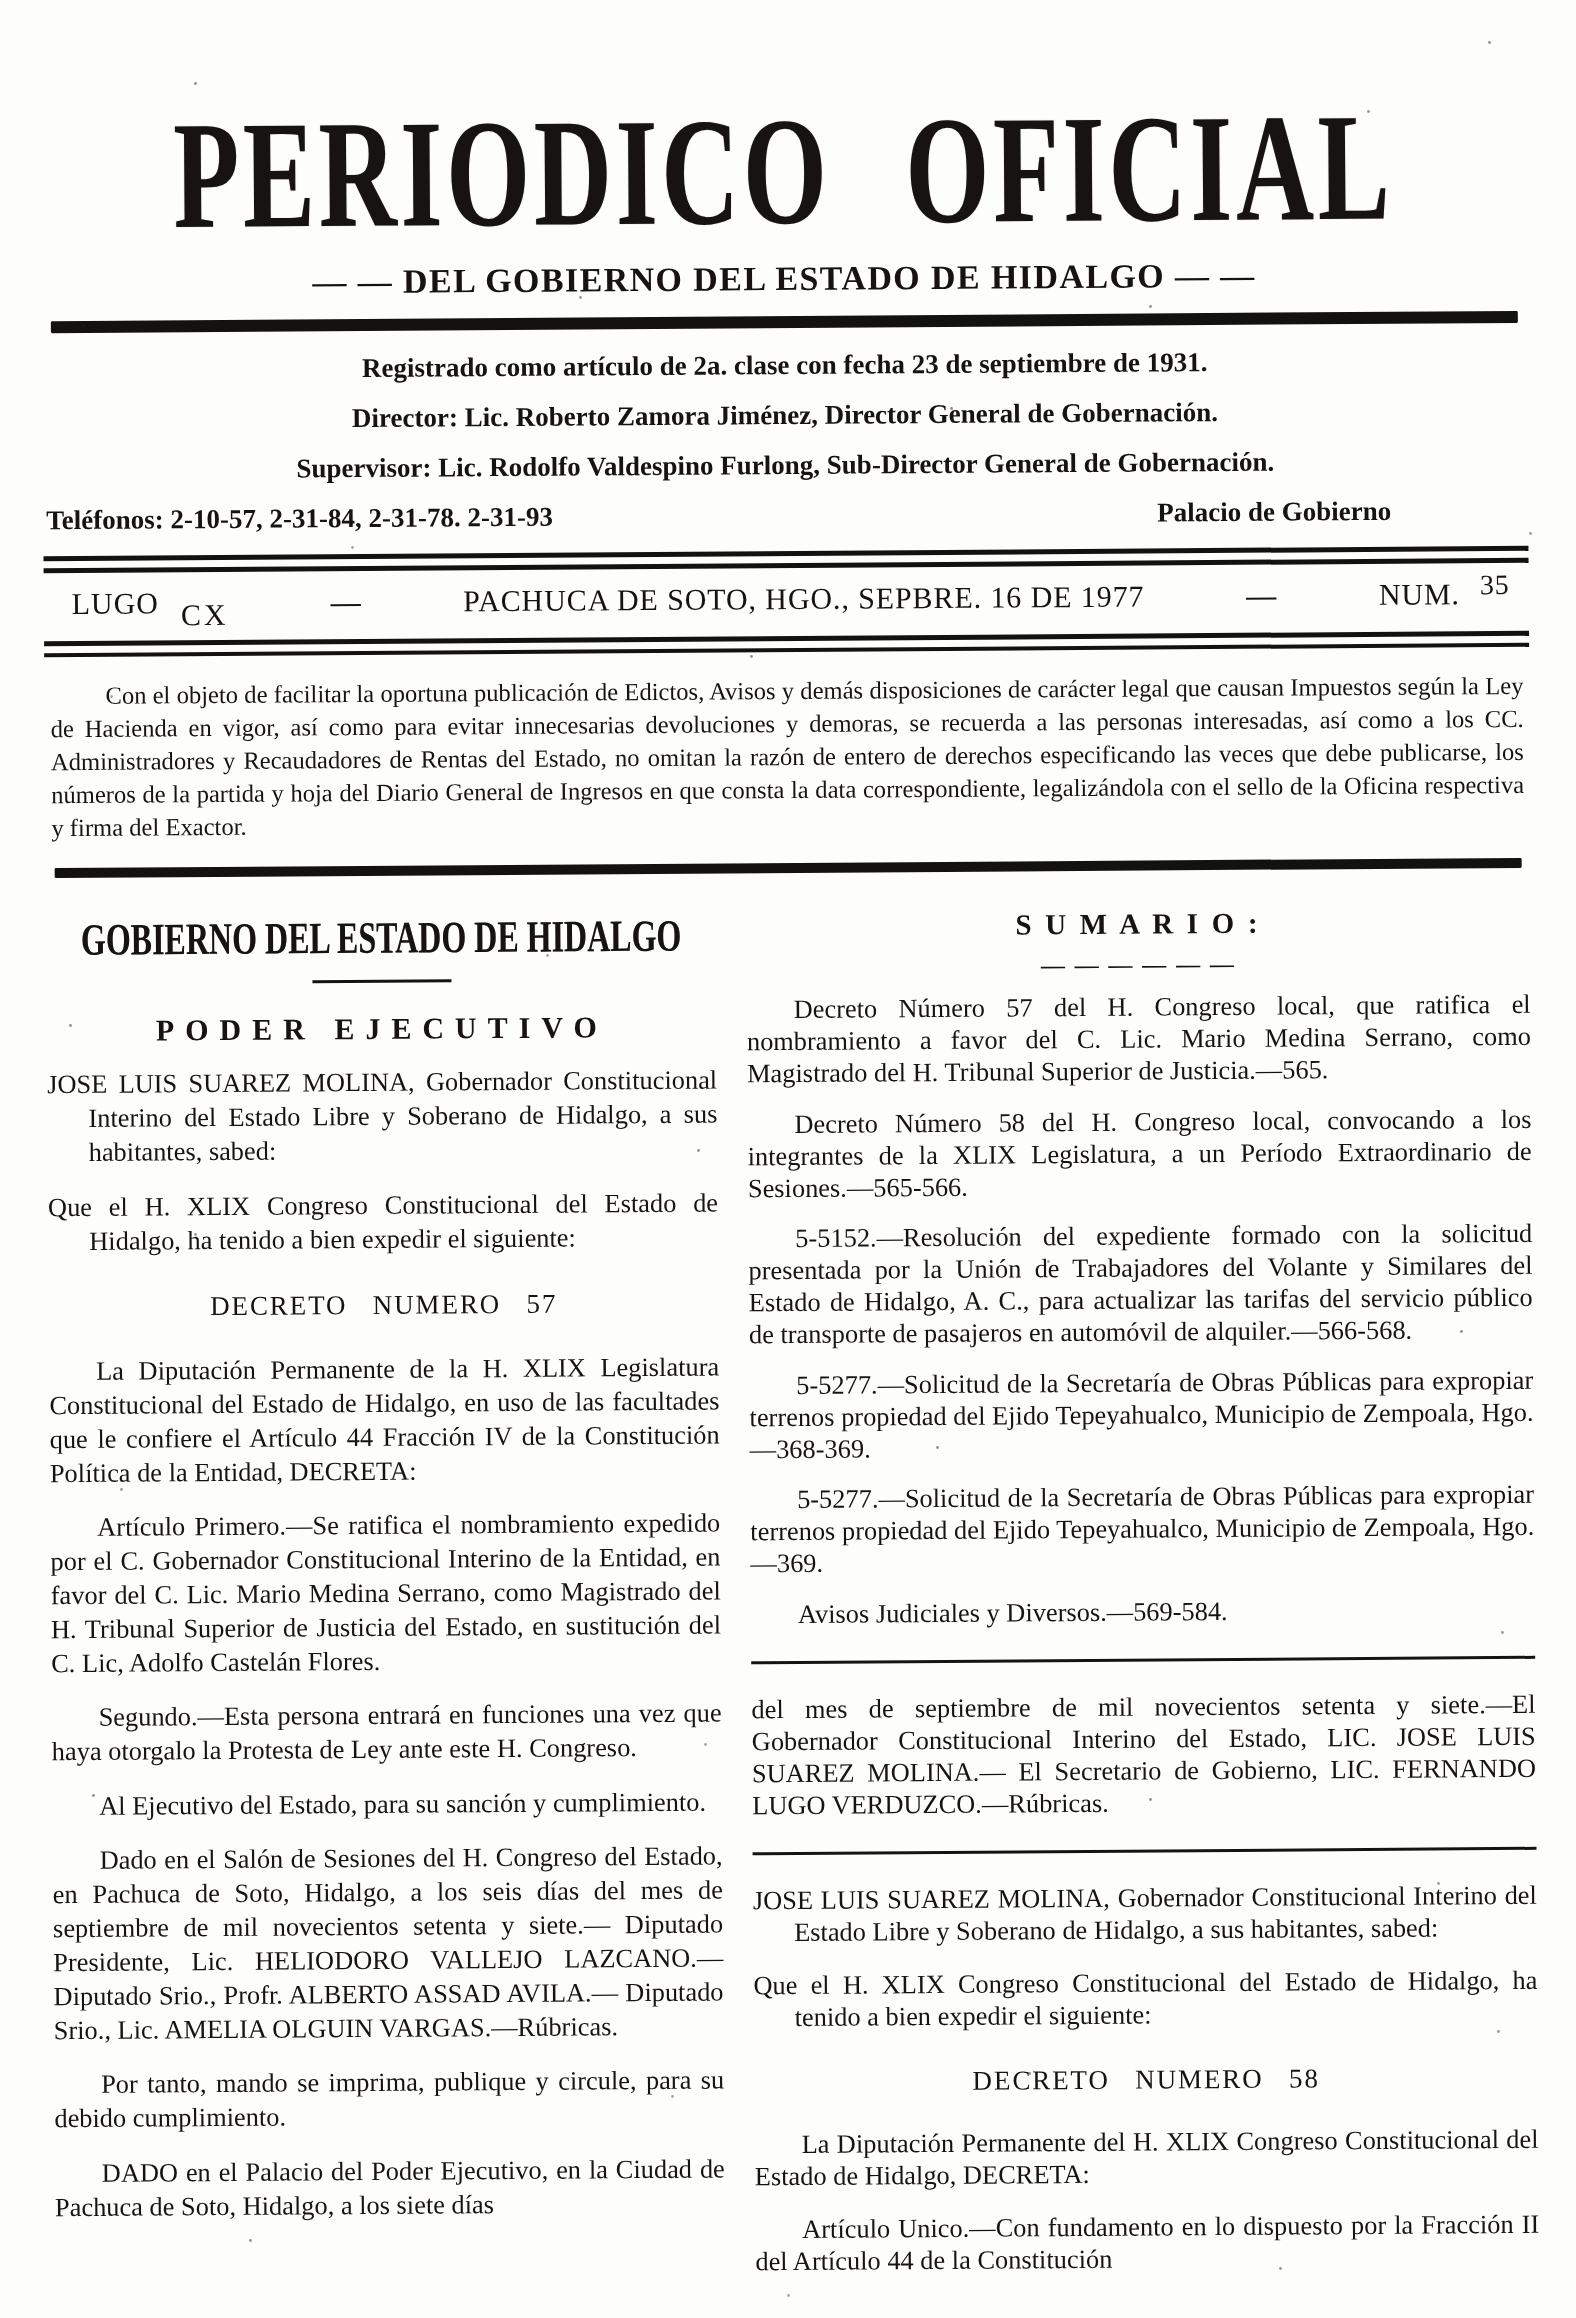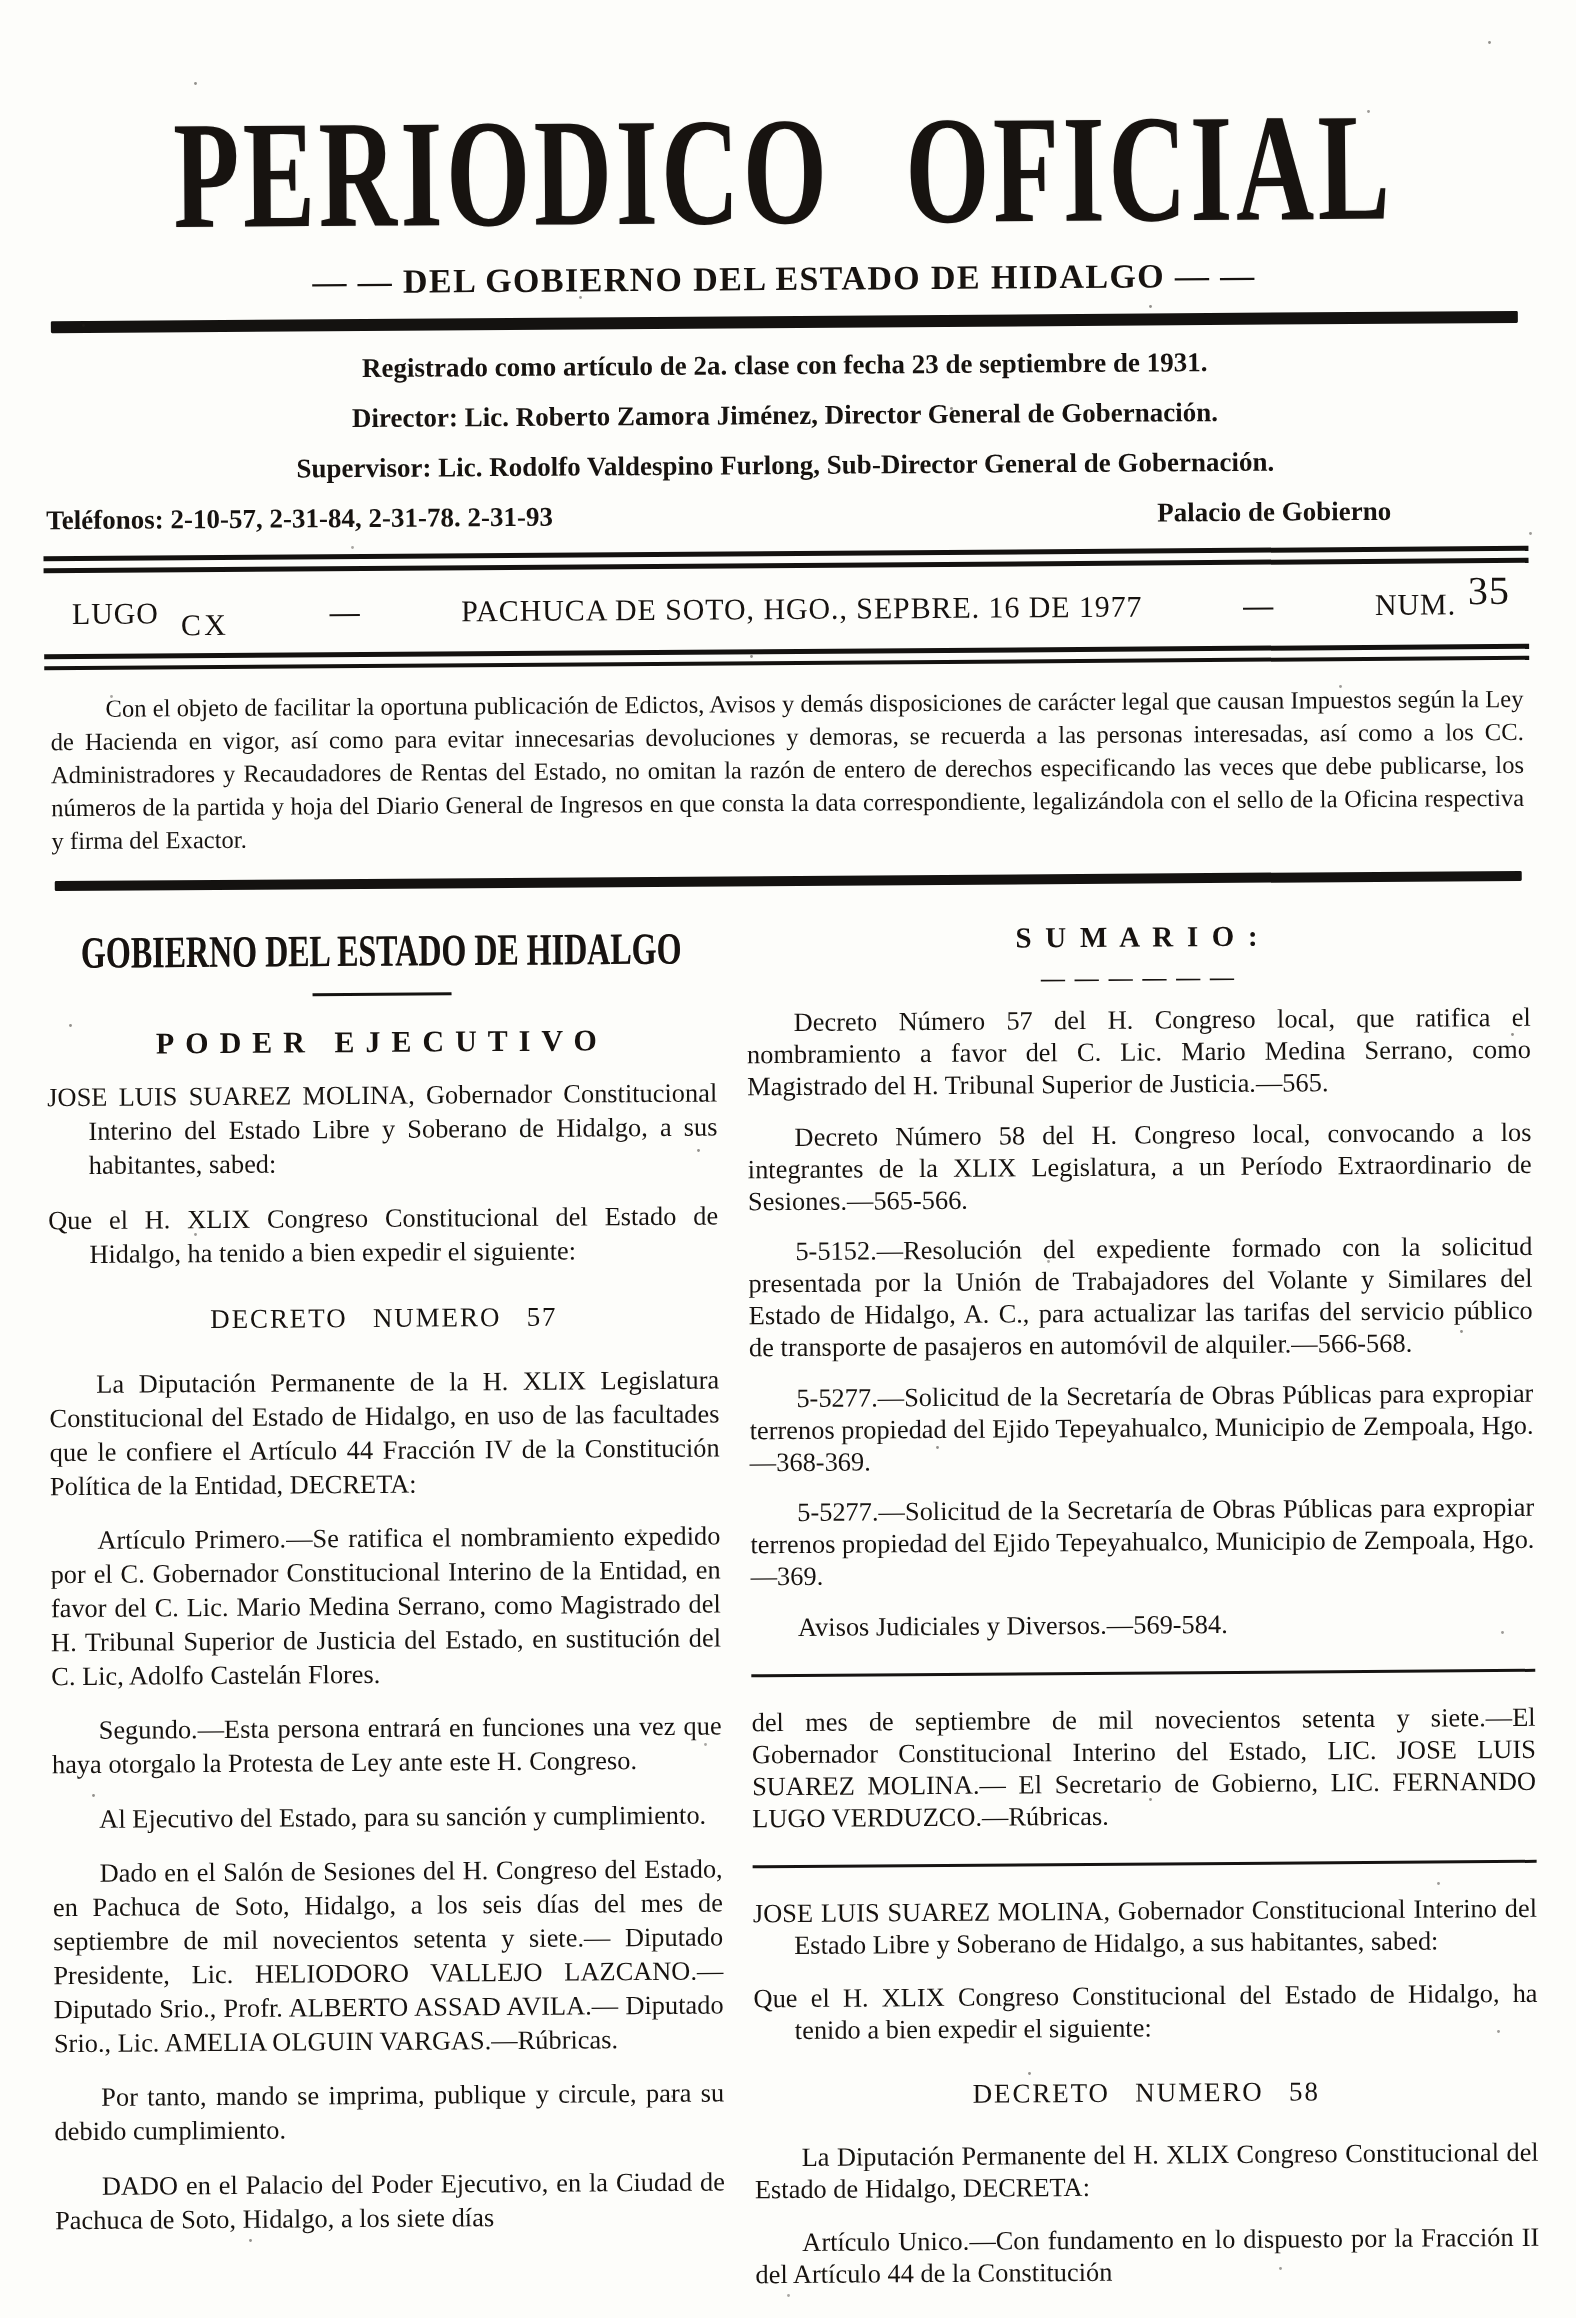--- a/index.html
+++ b/index.html
@@ -52,21 +52,21 @@
   
   .double-rule{margin:20.4px 46px 0;}
   .double-rule .bar{height:4.6px;background:#141210;}
   .double-rule .bar+.bar{margin-top:7px;}
   .issue-row{
     display:flex;justify-content:space-between;align-items:baseline;
     margin:14px 65px 0 74px;
     font-size:30px;letter-spacing:0.9px;
   }
   .cx{position:relative;top:12px;margin-left:22px;letter-spacing:3.2px;}
-  .num-val{position:relative;top:-9.3px;font-size:40px;margin-left:12px;}
+  .num-val{position:relative;top:-9.3px;font-size:28px;margin-left:20px;}
   .issue-dash{font-weight:bold;}
   
   .notice{
     margin:22px 52px 0;
     font-size:24.6px;line-height:33px;
     text-align:justify;text-indent:55px;
   }
   .rule-mid{height:10.2px;margin-top:24px;}
   
   .columns{display:flex;gap:30px;margin:34px 46px 0;}

